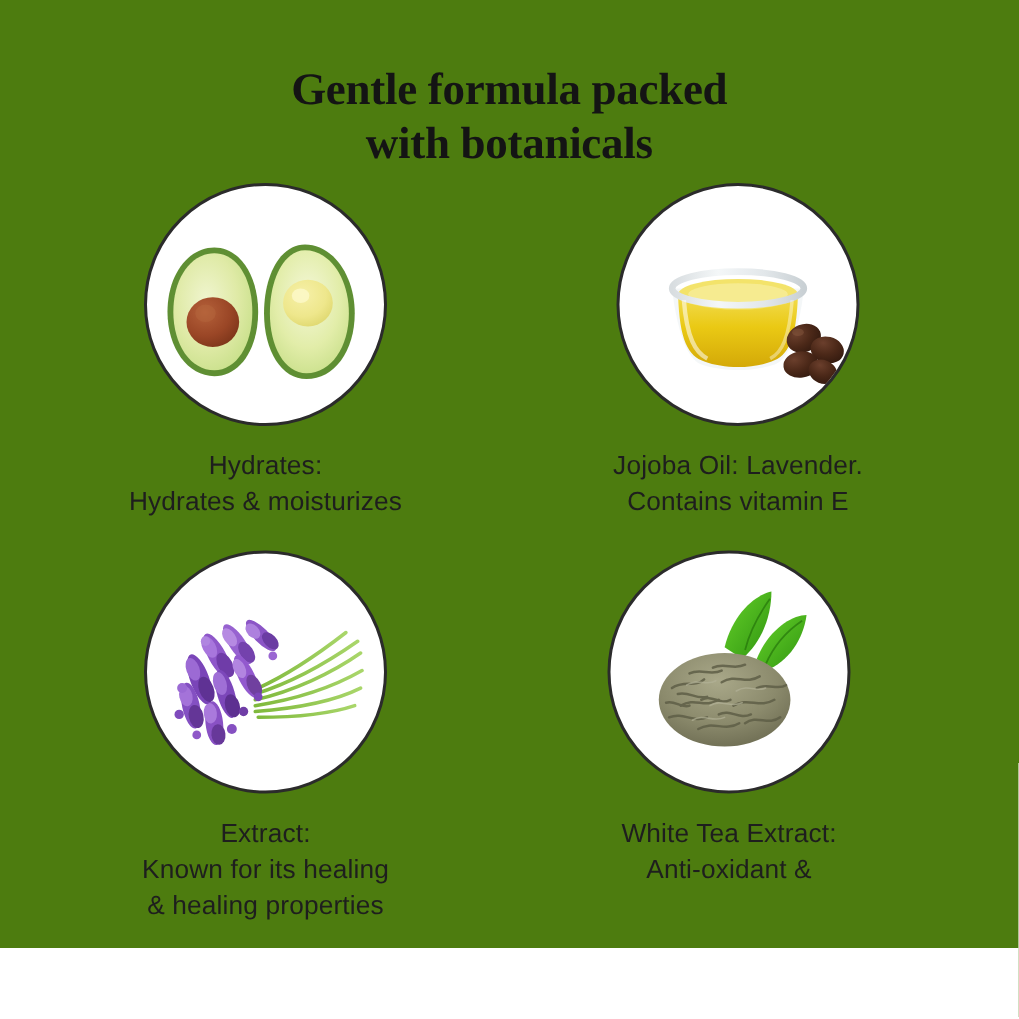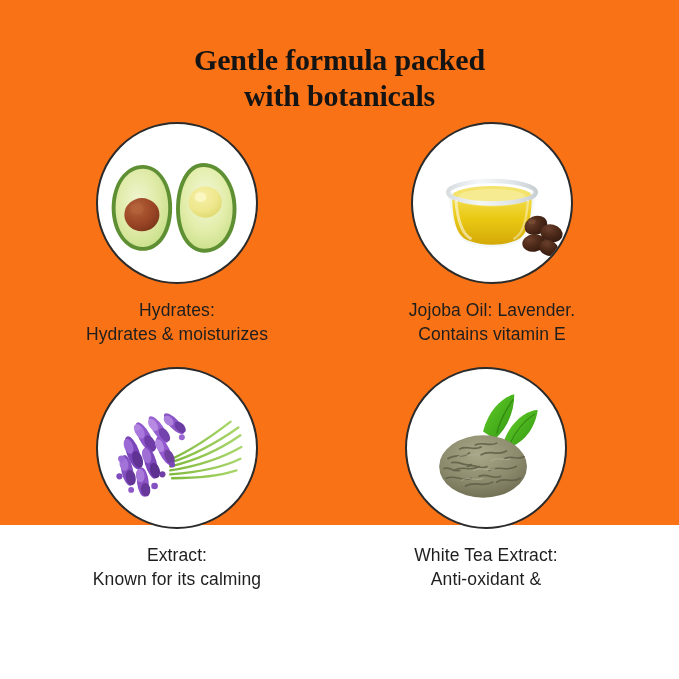--- a/index.html
+++ b/index.html
@@ -10,22 +10,22 @@
   body {
     width: 679px;
     height: 679px;
     overflow: hidden;
     font-family: "Liberation Sans", sans-serif;
     color: #1a1a1a;
   }
   .page {
     position: relative;
     width: 679px;
-    height: 525px;
-    background: #f97316;
+    height: 632px;
+    background: #4d7c0f;
     text-decoration: underline;
   }
 
   
   .title {
     position: absolute;
     top: 42px;
     left: 0;
     width: 679px;
     text-align: center;
@@ -264,21 +264,22 @@
             <circle cx="58" cy="120" r="3.4" fill="#8550c1"></circle>
             <circle cx="86" cy="70" r="3" fill="#9a66d2"></circle>
             <circle cx="66" cy="108" r="3.2" fill="#6f3da6"></circle>
             <circle cx="34" cy="124" r="3" fill="#8f58c8"></circle>
             <circle cx="76" cy="98" r="3" fill="#7b46b9"></circle>
           </g>
         </svg>
       </div>
       <div class="caption">
         <span class="cline">Extract:</span>
-        <span class="cline">Known for its calming</span>
+        <span class="cline">Known for its healing</span>
+        <span class="cline">&amp; healing properties</span>
       </div>
     </div>
 
     <div class="cell cell-br">
       <div class="circle">
         <svg class="art" viewBox="0 0 162 162">
           <defs>
             <linearGradient id="freshLeaf" x1="0" y1="0" x2="1" y2="1">
               <stop offset="0%" stop-color="#66d12a"></stop>
               <stop offset="100%" stop-color="#2f9410"></stop>

